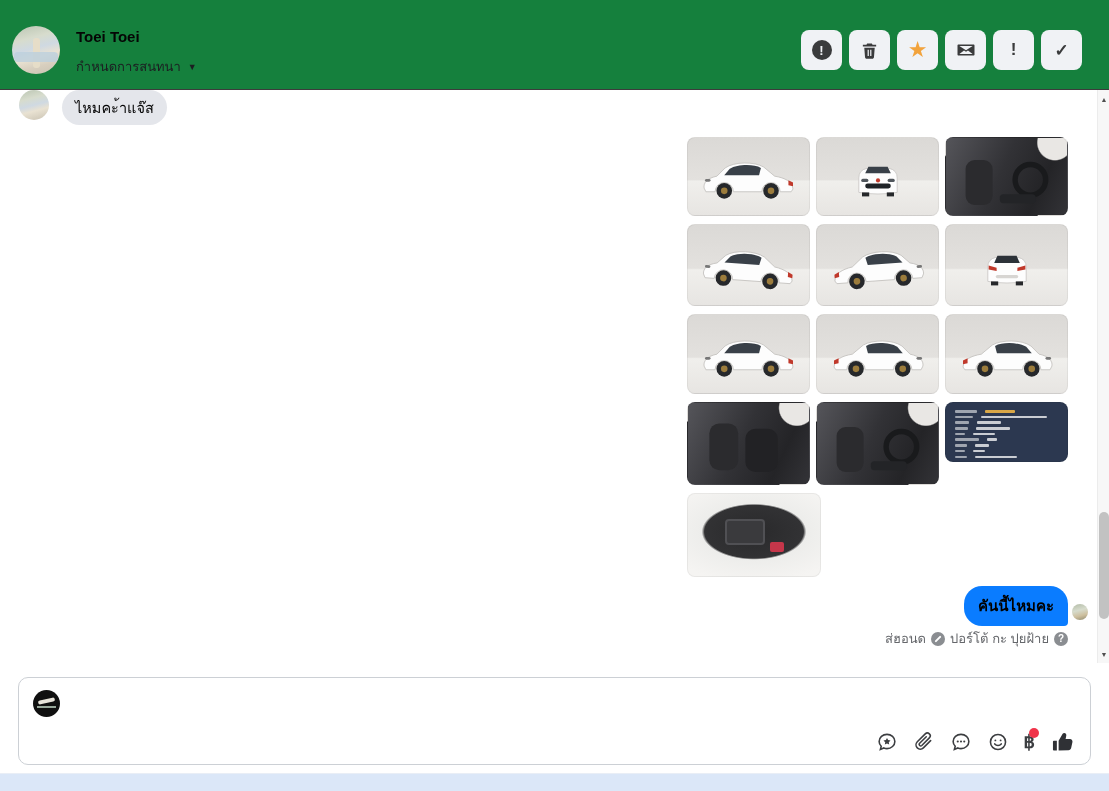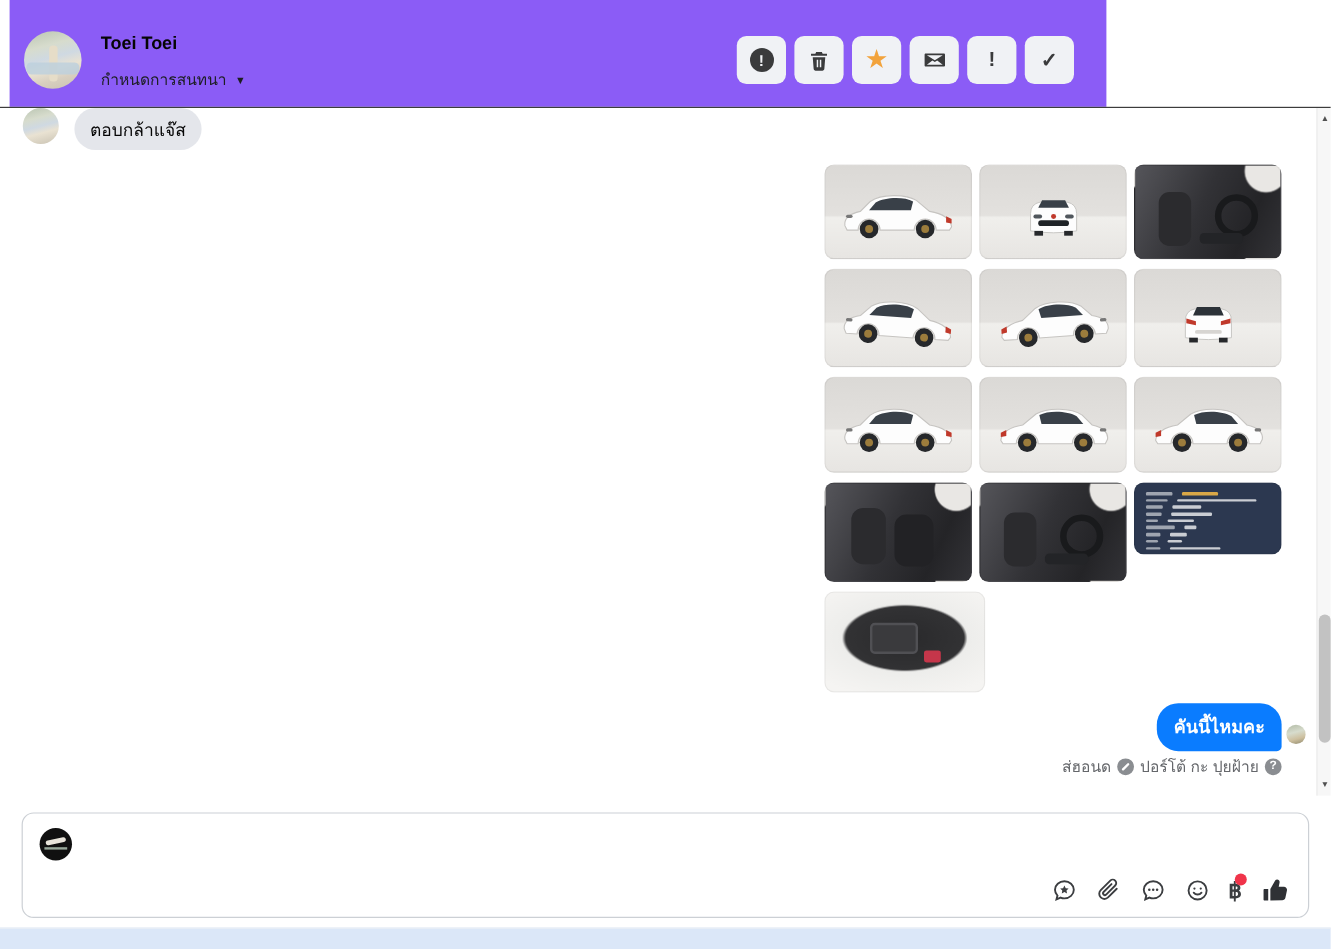--- a/index.html
+++ b/index.html
@@ -1,21 +1,21 @@
 <!DOCTYPE html>
 <html><head>
 <meta charset="utf-8">
 <style>
   * { margin:0; padding:0; box-sizing:border-box; }
   html,body { width:1109px; height:791px; overflow:hidden; background:#fff;
     font-family:"Liberation Sans","DejaVu Sans",sans-serif; }
   #app { position:relative; width:1109px; height:791px; background:#fff; }
 
   
-  .header { position:absolute; top:0; left:8px; width:914px; height:89px; background:#8b5cf6; }
+  .header { position:absolute; top:0; left:0; width:1109px; height:89px; background:#15803d; }
   .hdr-avatar { position:absolute; left:12px; top:26px; width:48px; height:48px; border-radius:50%;
     background:linear-gradient(165deg,#b9c4b1 0%,#d7dccd 28%,#cfd9e2 46%,#e9e2d2 62%,#d8cfbf 78%,#c9c2b2 100%);
     overflow:hidden; }
   .hdr-avatar i { position:absolute; left:21px; top:12px; width:7px; height:30px; background:#e6ddc8; border-radius:3px; }
   .hdr-avatar u { position:absolute; left:2px; top:26px; width:44px; height:10px; background:#bcd0dd; border-radius:4px; opacity:.8; }
   .hdr-name { position:absolute; left:76px; top:28px; font-size:15px; font-weight:bold; color:#050505; }
   .hdr-label { position:absolute; left:76px; top:56px; font-size:13px; color:#1c1e21; cursor:pointer;
     display:flex; align-items:center; gap:7px; }
   .hdr-label .caret { font-size:9px; color:#1c1e21; }
   .actions { position:absolute; top:30px; right:27px; display:flex; gap:7px; }
@@ -27,21 +27,21 @@
   .glyph-star { color:#f2a33c; font-size:22px; line-height:1; }
   .glyph-ex { font-size:17px; font-weight:bold; color:#3a3b3c; }
   .glyph-check { font-size:17px; font-weight:bold; color:#3a3b3c; }
   .hdr-divider { position:absolute; top:89px; left:0; width:1109px; height:1px; background:#3c3c3c; }
 
   
   .msg-in-avatar { position:absolute; left:19px; top:90px; width:30px; height:30px; border-radius:50%;
     background:linear-gradient(165deg,#b9c4b1 0%,#d7dccd 30%,#cfd9e2 50%,#e9e2d2 66%,#c9c2b2 100%); }
   .bubble-in { position:absolute; left:62px; top:90px; background:#e4e6eb; color:#050505;
     border-radius:18px; padding:6px 13px; font-size:14.5px; }
-  .bubble-out { position:absolute; right:41px; top:586px; background:#0a7cff; color:#ffffff;
+  .bubble-out { position:absolute; right:41px; top:586px; background:#0a7cff; color:#000000;
     border-radius:18px 18px 4px 18px; padding:8px 14px; font-size:15px; font-weight:bold; }
   .seen-avatar { position:absolute; right:21px; top:604px; width:16px; height:16px; border-radius:50%;
     background:linear-gradient(165deg,#b2bba6 0%,#d7dccd 40%,#cdbf9e 70%,#8f8a6f 100%); }
   .sent-by { position:absolute; right:41px; top:628px; font-size:13px; color:#65676b;
     display:flex; align-items:center; gap:5px; }
   .mini-badge { width:14px; height:14px; border-radius:50%; background:#8a8d91; position:relative; display:inline-block; }
   .mini-badge::after { content:""; position:absolute; left:3px; top:6px; width:8px; height:2px;
     background:#fff; transform:rotate(-45deg); border-radius:1px; }
   .help-badge { width:14px; height:14px; border-radius:50%; background:#8a8d91; color:#fff; font-size:10px;
     font-weight:bold; display:inline-flex; align-items:center; justify-content:center; }
@@ -136,21 +136,21 @@
         <span class="glyph-ex">!</span>
       </button>
       <button class="abtn">
         <span class="glyph-check">✓</span>
       </button>
     </div>
   </div>
   <div class="hdr-divider"></div>
 
   <div class="msg-in-avatar"></div>
-  <div class="bubble-in">ตอบกล้าแจ๊ส</div>
+  <div class="bubble-in">ไหมคะ้าแจ๊ส</div>
 
   <div class="photo-grid">
       <div class="tile ext flip" style="width: 123px; height: 79px;">
         <svg width="110" height="52" viewBox="0 0 120 56">
           <path d="M12 40 C13 32 20 28 32 26 L44 16 C54 10 76 10 86 17 L95 26 C105 28 110 33 109 39 L107 43 L97 43 A10 10 0 0 0 77 43 L46 43 A10 10 0 0 0 26 43 L14 43 Z" fill="#fdfdfd" stroke="#c6c4c1"></path>
           <path d="M47 17 C55 12.5 73 13 81 18 L87 25 L49 25 Z" fill="#394048"></path>
           <path d="M12 33 l5 -2.5 v5.5 l-5 1 z" fill="#c0392b"></path>
           <rect x="102" y="29" width="6" height="3" rx="1.5" fill="#777"></rect>
           <circle cx="36" cy="42" r="8.5" fill="#26282b"></circle>
           <circle cx="87" cy="42" r="8.5" fill="#26282b"></circle>

